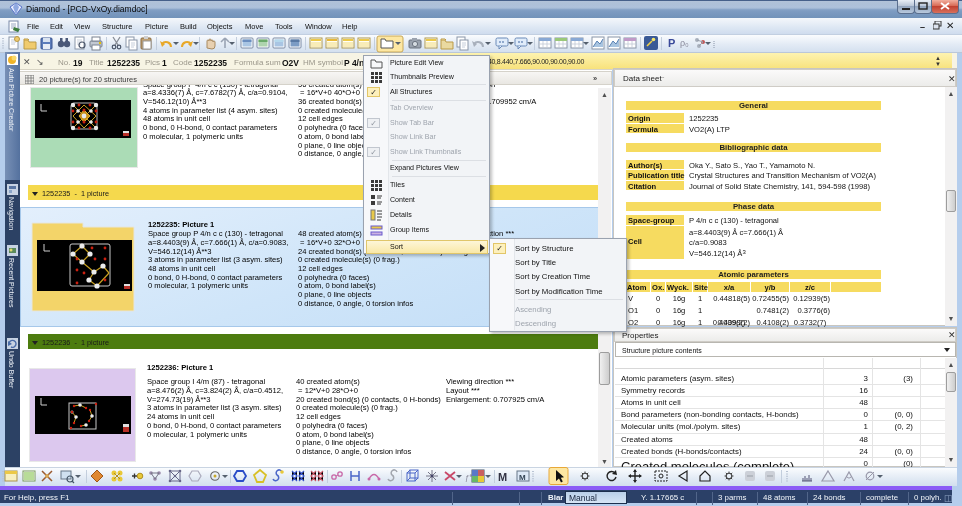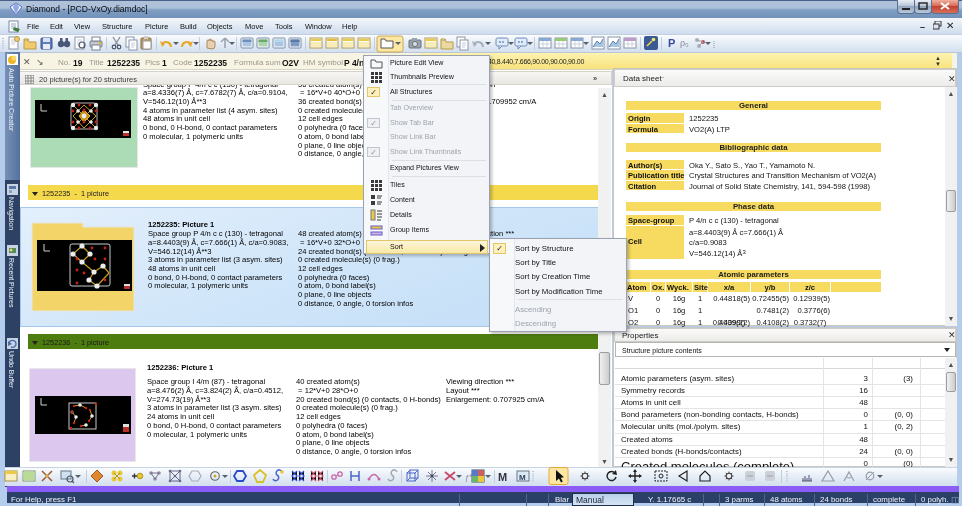--- a/index.html
+++ b/index.html
@@ -51,21 +51,21 @@
 #submenu{left:489px;top:238px;width:138px;height:94px;background:#f2f4f7;border:1px solid #9aa2af;box-shadow:2px 2px 3px rgba(0,0,0,.25);box-sizing:border-box;}
 .mnitem{position:absolute;left:1px;width:145px;height:14.3px;font-size:7.1px;color:#121212;}
 .mnitem .lbl{position:absolute;left:25px;top:3.2px;white-space:nowrap;}
 .mnsep{position:absolute;left:28px;height:1px;background:#dcdfe4;width:94px;}
 .mncheck{position:absolute;left:2px;top:2px;width:13px;height:10.5px;background:#fdf0bc;border:1px solid #e2c668;box-sizing:border-box;text-align:center;font-size:8px;line-height:9px;color:#222;}
 .mncheck.gr{background:#eef0f3;border-color:#c2c7cf;color:#8f959e;}
 #sorthl{position:absolute;left:2px;top:183.7px;width:122px;height:14.3px;background:linear-gradient(#fdf6d8,#f9e8a7);border:1px solid #e0c66a;box-sizing:border-box;}
 
 #btoolbar{left:5px;top:467px;width:952px;height:19px;background:linear-gradient(#fafcfe,#e3ebf5 55%,#d3dfee);border-top:1px solid #c9d4e2;box-sizing:border-box;}
 
-#statusbar{left:7px;top:486px;width:952px;height:17px;background:linear-gradient(#3d5off,#2b4067);background:#2b4067;border-top:6px solid #8b5cf6;box-sizing:border-box;color:#f2f5fa;font-size:7.9px;}
+#statusbar{left:0;top:486px;width:952px;height:17px;background:linear-gradient(#3d5off,#2b4067);background:#2b4067;border-top:4px solid #8b5cf6;box-sizing:border-box;color:#f2f5fa;font-size:7.9px;}
 .ssep{position:absolute;top:2px;height:13px;width:1px;background:#51658a;}
 #submenu .mnitem{font-size:7.8px;}
 </style></head>
 <body>
 
 <div class="a" id="titlebar">
     <div class="glow"></div>
     <div style="position:absolute;top:0;left:0;width:100%;height:1px;background:#46608a;"></div>
   </div>
 <div class="a" id="ttext">Diamond - [PCD-VxOy.diamdoc]</div>
@@ -931,21 +931,21 @@
     <g transform="translate(877,469)">
       <polygon points="0,6 6,6 3,9" fill="#55606e"></polygon>
     </g>
   </svg>
 
 <div class="a" id="statusbar">
 <div class="a" style="left:4px;top:3px;">For Help, press F1</div>
 <div class="ssep" style="left:452px;"></div>
 <div class="ssep" style="left:519px;"></div>
 <div class="ssep" style="left:541px;"></div>
-<div class="a" style="left:548px;top:3px;">Blar</div>
+<div class="a" style="left:548px;top:3px;font-weight:bold;">Blar</div>
 <div class="a" style="left:565px;top:1px;width:62px;height:13px;background:linear-gradient(#b9cfe8,#d7e5f5);border:1px solid #1d2f4d;box-sizing:border-box;color:#16233c;padding:1px 0 0 3px;font-size:8.5px;">Manual</div>
 <div class="a" style="left:641px;top:3px;">Y. 1.17665 c</div>
 <div class="ssep" style="left:696px;"></div>
 <div class="ssep" style="left:712px;"></div>
 <div class="a" style="left:718px;top:3px;">3 parms</div>
 <div class="ssep" style="left:757px;"></div>
 <div class="a" style="left:763px;top:3px;">48 atoms</div>
 <div class="ssep" style="left:807px;"></div>
 <div class="a" style="left:813px;top:3px;">24 bonds</div>
 <div class="ssep" style="left:860px;"></div>

